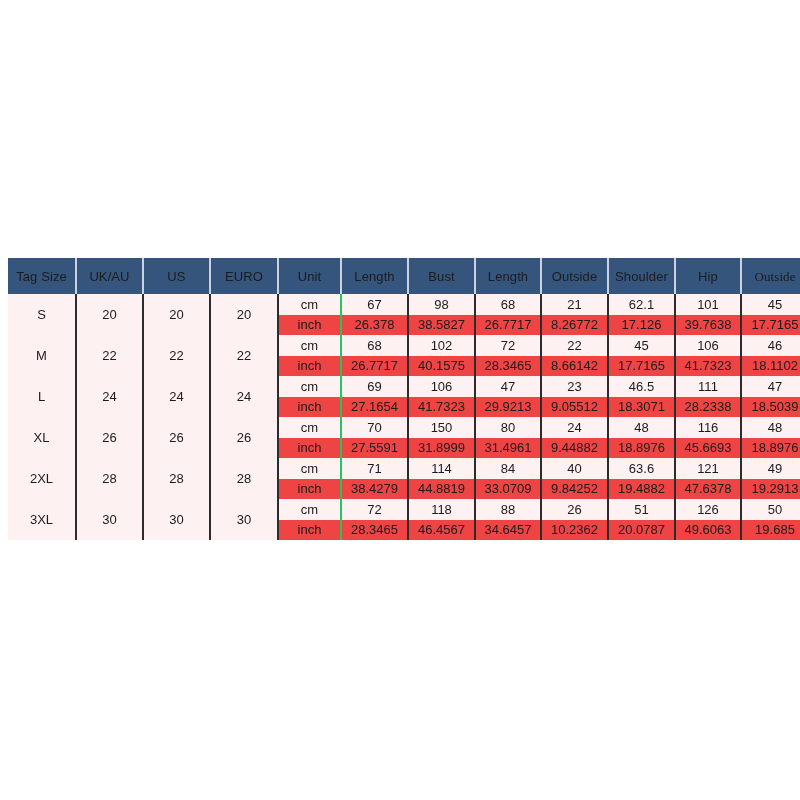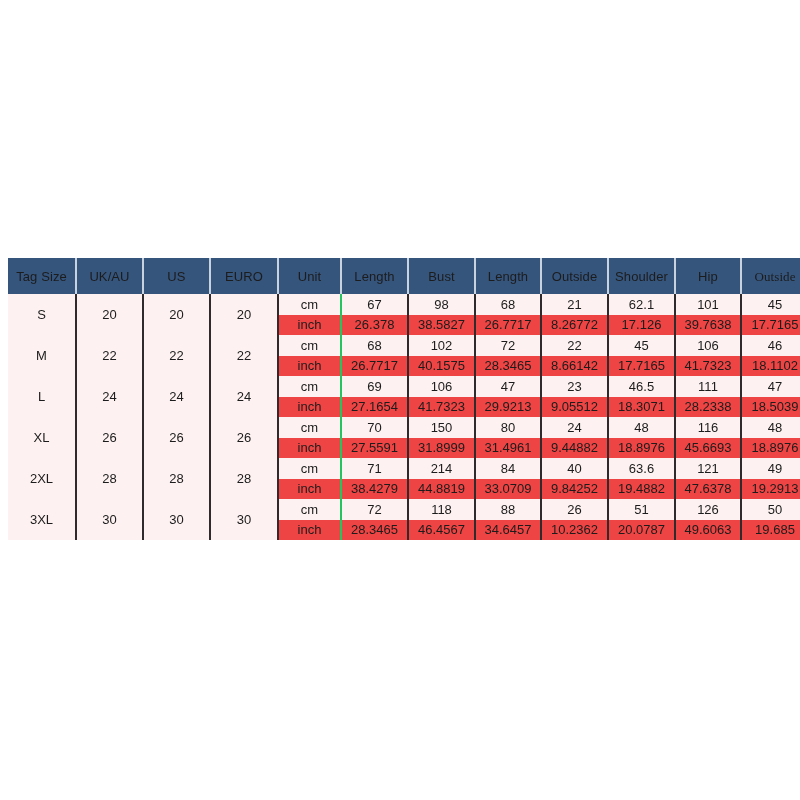--- a/index.html
+++ b/index.html
@@ -207,21 +207,21 @@
           <td class="meas-cell">45.6693</td>
           <td class="meas-cell">18.8976</td>
         </tr>
         <tr class="row-cm">
           <td class="size-cell first-col" rowspan="2">2XL</td>
           <td class="size-cell" rowspan="2">28</td>
           <td class="size-cell" rowspan="2">28</td>
           <td class="size-cell" rowspan="2">28</td>
           <td class="unit-cell">cm</td>
           <td class="meas-cell">71</td>
-          <td class="meas-cell">214</td>
+          <td class="meas-cell">114</td>
           <td class="meas-cell">84</td>
           <td class="meas-cell">40</td>
           <td class="meas-cell">63.6</td>
           <td class="meas-cell">121</td>
           <td class="meas-cell">49</td>
         </tr>
         <tr class="row-inch">
           <td class="unit-cell">inch</td>
           <td class="meas-cell">38.4279</td>
           <td class="meas-cell">44.8819</td>

